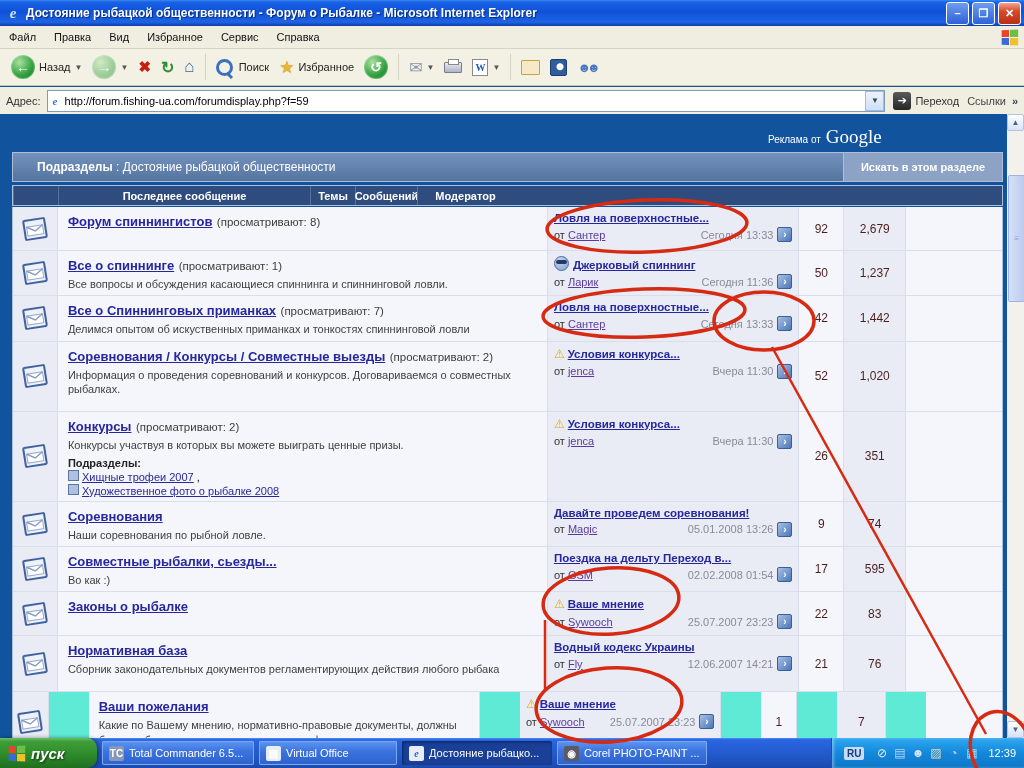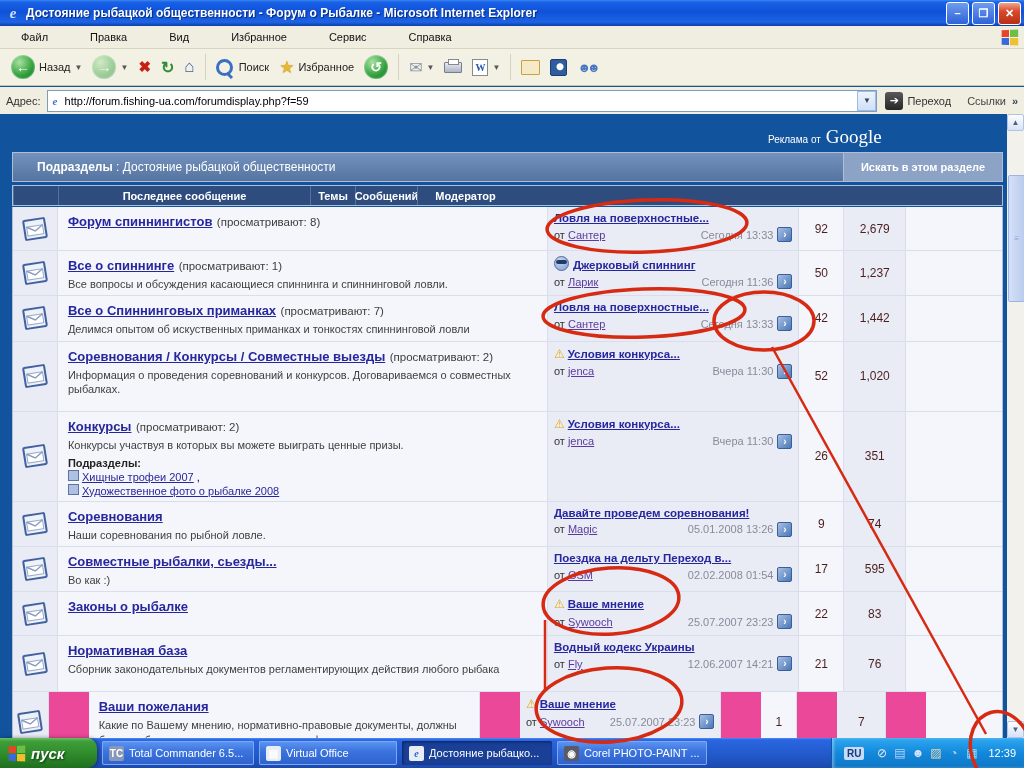--- a/index.html
+++ b/index.html
@@ -12,21 +12,21 @@
   .tb-ieicon{width:18px;text-align:center;margin:0 4px;font-family:"Liberation Serif",serif;
     font-style:italic;font-weight:bold;font-size:15px;color:#CFE4FB}
   .tb-title{flex:1;font-weight:bold;font-size:12px;text-shadow:1px 1px 1px #00287A;white-space:nowrap;overflow:hidden}
   .tb-btn{width:21px;height:21px;margin-right:3px;border:1px solid #fff;border-radius:3px;
     color:#fff;font-size:11px;display:flex;align-items:center;justify-content:center;font-weight:bold}
   .tb-min,.tb-max{background:linear-gradient(#6D9CEF,#2E62D8)}
   .tb-close{background:linear-gradient(#F2A38D,#D8492A 40%,#B93015)}
   
   .menubar{position:absolute;top:26px;left:0;width:1024px;height:22px;background:#F0EEE1;
     border-bottom:1px solid #D8D4C4;display:flex;align-items:center;font-size:11px;color:#111}
-  .menu-item{padding:3px 21px}
+  .menu-item{padding:3px 9px}
   .flag{display:inline-grid;grid-template-columns:8px 8px;grid-gap:1px;transform:perspective(40px) rotateY(-14deg)}
   .flag i{display:block;width:8px;height:7px}
   .winlogo{margin-left:auto;margin-right:6px}
   
   .toolbar{position:absolute;top:49px;left:0;width:1024px;height:37px;background:#F3F1E4;
     border-bottom:1px solid #C9C5B2;display:flex;align-items:center;padding-left:6px;box-sizing:border-box;
     font-size:11px;color:#222}
   .t-btn{display:flex;align-items:center;gap:4px;padding:3px 5px}
   .circ{width:24px;height:24px;border-radius:50%;display:flex;align-items:center;justify-content:center;
     color:#fff;font-size:14px;font-weight:bold;box-shadow:inset 0 0 2px #fff}
@@ -53,38 +53,38 @@
   .addrbar{position:absolute;top:87px;left:0;width:1024px;height:27px;background:#F0EEE1;
     display:flex;align-items:center;padding:0 6px;box-sizing:border-box;font-size:11px;color:#333}
   .addr-field{flex:1;height:20px;background:#fff;border:1px solid #7F9DB9;display:flex;align-items:center;margin-left:6px}
   .addr-page{width:15px;text-align:center;font-family:"Liberation Serif",serif;font-style:italic;font-weight:bold;color:#3A72C8}
   .addr-input{flex:1;border:none;outline:none;font-size:11px;font-family:"Liberation Sans",sans-serif;color:#000;height:16px}
   .addr-drop{width:17px;height:18px;background:linear-gradient(#EEF3FC,#CFE0F8);border:1px solid #9DBBE8;
     font-size:8px;color:#345;display:flex;align-items:center;justify-content:center}
   .go-btn{display:flex;align-items:center;gap:4px;margin-left:8px}
   .go-icon{width:18px;height:18px;background:linear-gradient(#5A5A5A,#262626);color:#fff;border-radius:3px;
     display:flex;align-items:center;justify-content:center;font-size:11px}
-  .links-btn{margin-left:16px;color:#444;display:flex;align-items:center;gap:6px}
+  .links-btn{margin-left:8px;color:#444;display:flex;align-items:center;gap:6px}
   .chev{font-weight:bold;color:#345}
   
   .page{position:absolute;top:114px;bottom:30px;left:0;width:1024px;background:#12539E;overflow:hidden}
   .adline{position:absolute;top:12px;left:768px;color:#fff;display:flex;align-items:baseline;gap:5px}
   .ad-prefix{font-size:10px}
   .ad-logo{font-family:"Liberation Serif",serif;font-size:19px}
   .panel{position:absolute;left:12px;width:991px;box-sizing:border-box}
   .p-header{top:38px;height:30px;border:1px solid #AEBED8;background:linear-gradient(#7491BE,#54759F);
     display:flex;align-items:center;color:#fff;font-size:12px}
   .p-h-left{padding-left:24px;white-space:nowrap}
   .p-h-bold{font-weight:bold}
   .p-search{margin-left:auto;width:158px;align-self:stretch;background:#8CA3C6;border-left:1px solid #AEBED8;
     display:flex;align-items:center;justify-content:center;font-size:11px;font-weight:bold}
   .colhead{top:71px;height:21px;display:flex;background:#2E4C7E;border:1px solid #AEBED8;color:#fff;
     font-weight:bold;font-size:11px;align-items:center}
   .ch{border-left:1px solid #56719E;align-self:stretch;display:flex;align-items:center;justify-content:center;box-sizing:border-box}
-  .rows{top:93px;border:1px solid #AEBED8;border-top:none;background:#ec4899}
+  .rows{top:93px;border:1px solid #AEBED8;border-top:none;background:#5eead4}
   .row{display:flex}
   .cell{box-sizing:border-box;border-right:1px solid #D9DEEC;border-bottom:1px solid #D9DEEC}
   .c-icon{width:45px;display:flex;align-items:center;justify-content:center}
   .c-sec{width:491px;padding:5px 8px 4px 10px}
   .c-last{width:252px;padding:5px 6px;font-size:11px}
   .c-top{width:45px}
   .c-msg{width:62px}
   .c-mod{width:96px;border-right:none}
   .bgA{background:#E9EBF5}.bgB{background:#F5F6FB}
   .sec-title{font-size:13px;font-weight:bold;color:#26269E;text-decoration:underline;cursor:pointer}

